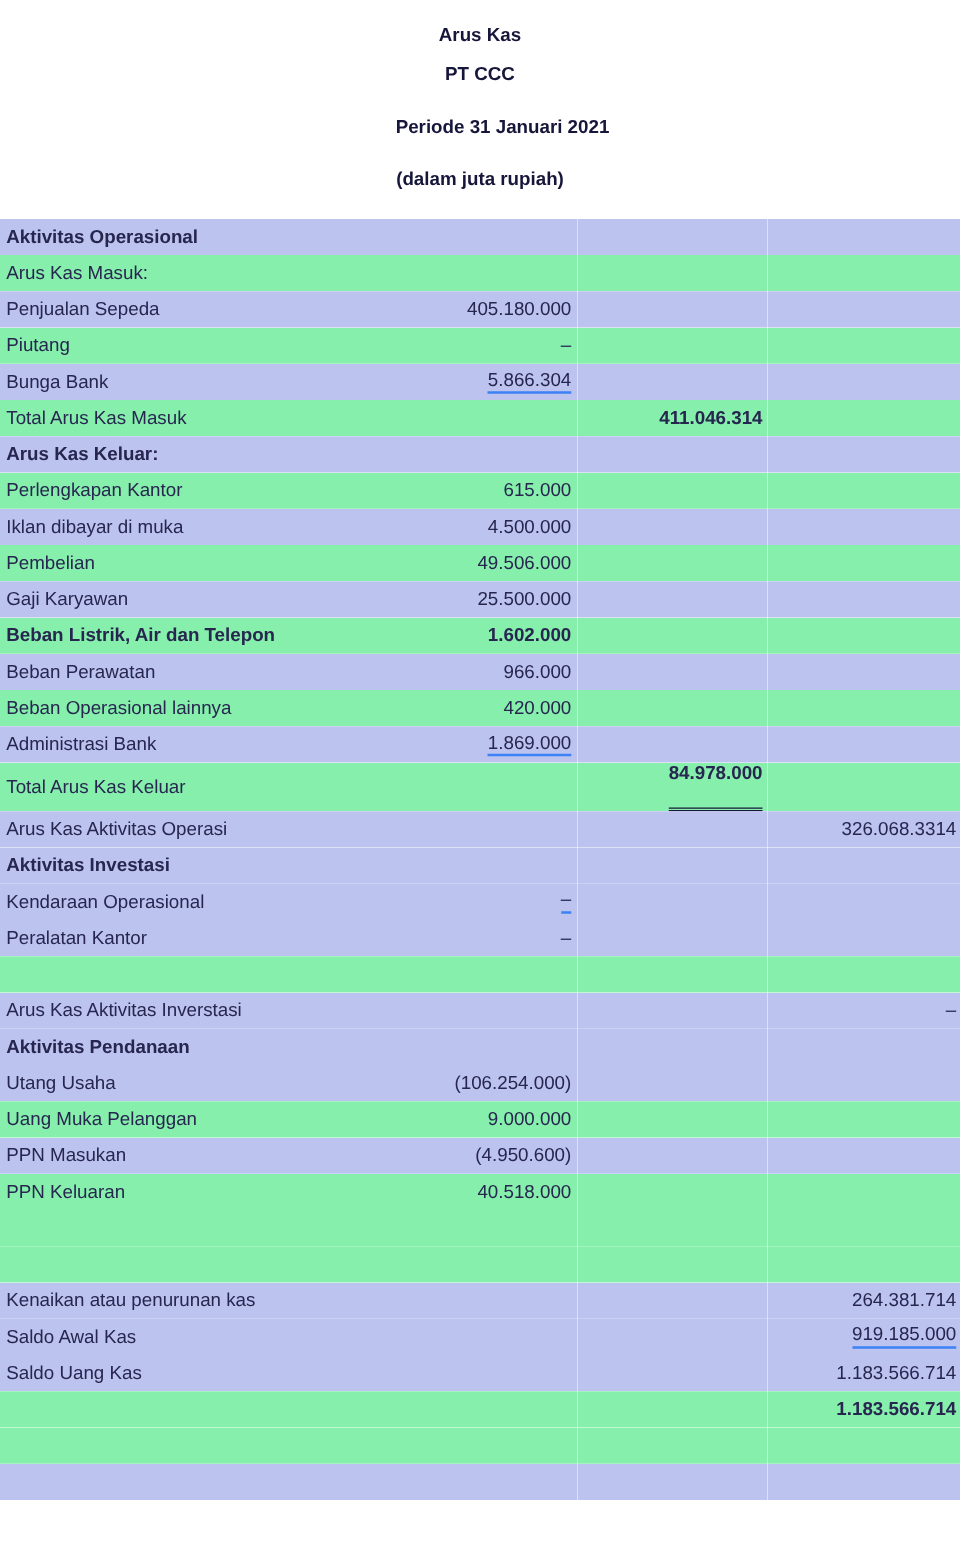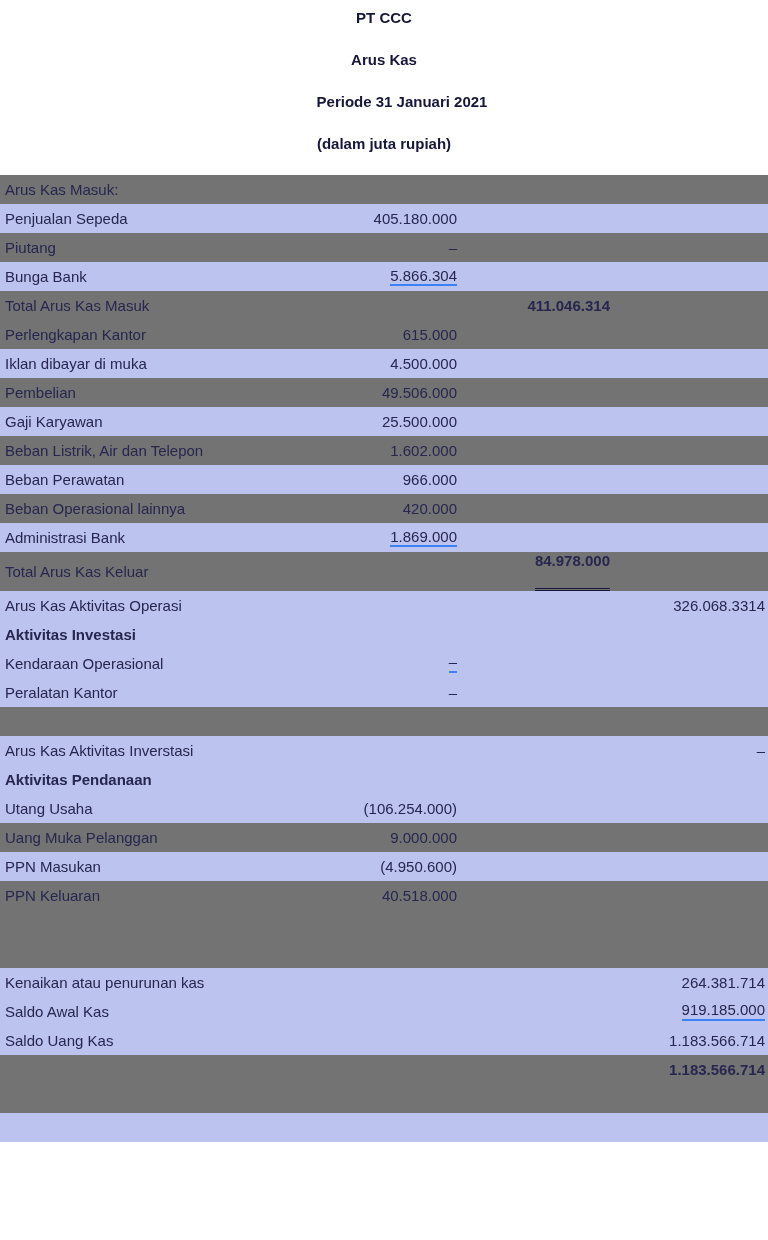--- a/index.html
+++ b/index.html
@@ -50,62 +50,68 @@
     vertical-align: middle;
     white-space: nowrap;
     overflow: hidden;
   }
   .c-label { width: 300px; padding-left: 5px !important; }
   .c-num1  { width: 162px; text-align: right; padding-right: 5px !important; }
   .c-num2  { width: 152px; text-align: right; padding-right: 4px !important; }
   .c-num3  { width: 154px; text-align: right; padding-right: 3px !important; }
 
   tr.shade td { background: #bcc3ee; }
-  tr.plain td { background: #737373; }
+  tr.plain td { background: #86efac; }
 
   td.bold, .bold { font-weight: bold; color: #16163a; }
 
   .u-single {
     display: inline-block;
     border-bottom: 2px solid #3b82f6;
     padding-bottom: 1px;
     line-height: 1.05;
   }
   .u-double {
     display: inline-block;
     border-bottom: 3px double #16163a;
     padding-bottom: 19px;
     line-height: 1.05;
   }
-  .tall td { height: 35px; }
+  .tall td { height: 35px; font-weight: bold; }
   .short td { height: 27px; }
   .bottomband td { height: 24px; background: #bcc3ee; }
   .whitegap td { height: 13px; background: #ffffff; }
 </style>
 </head>
 <body>
 
 <div class="page">
 
   <div class="header">
+    <div class="line l2">Arus Kas</div>
     <div class="line l1">PT CCC</div>
-    <div class="line l2">Arus Kas</div>
     <div class="line l3">Periode 31 Januari 2021</div>
     <div class="line l4">(dalam juta rupiah)</div>
   </div>
 
   <table class="sheet">
     <colgroup>
       <col class="c-label">
         <col class="c-num1">
         <col class="c-num2">
         <col class="c-num3">
     </colgroup>
     <tbody>
 
+      <tr class="shade">
+        <td class="c-label bold">Aktivitas Operasional</td>
+        <td class="c-num1"></td>
+        <td class="c-num2"></td>
+        <td class="c-num3"></td>
+      </tr>
 
       <tr class="plain">
         <td class="c-label">Arus Kas Masuk:</td>
         <td class="c-num1"></td>
         <td class="c-num2"></td>
         <td class="c-num3"></td>
       </tr>
 
       <tr class="shade">
         <td class="c-label">Penjualan Sepeda</td>
@@ -128,20 +134,26 @@
         <td class="c-num3"></td>
       </tr>
 
       <tr class="plain">
         <td class="c-label">Total Arus Kas Masuk</td>
         <td class="c-num1"></td>
         <td class="c-num2 bold">411.046.314</td>
         <td class="c-num3"></td>
       </tr>
 
+      <tr class="shade">
+        <td class="c-label bold">Arus Kas Keluar:</td>
+        <td class="c-num1"></td>
+        <td class="c-num2"></td>
+        <td class="c-num3"></td>
+      </tr>
 
       <tr class="plain">
         <td class="c-label">Perlengkapan Kantor</td>
         <td class="c-num1">615.000</td>
         <td class="c-num2"></td>
         <td class="c-num3"></td>
       </tr>
 
       <tr class="shade">
         <td class="c-label">Iklan dibayar di muka</td>

